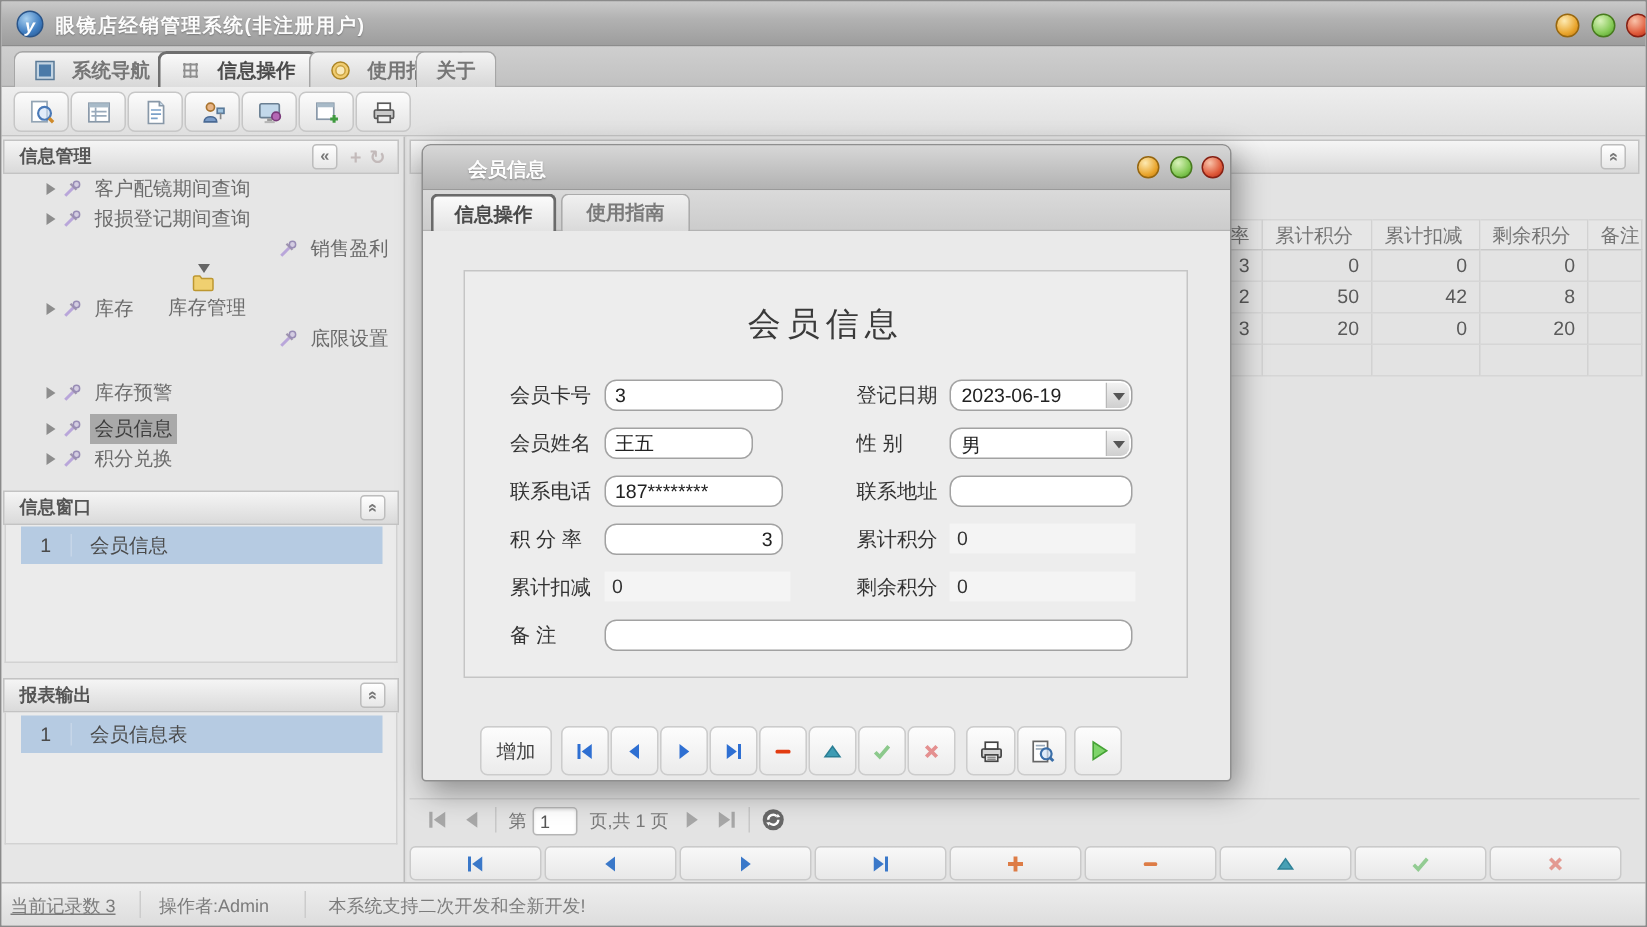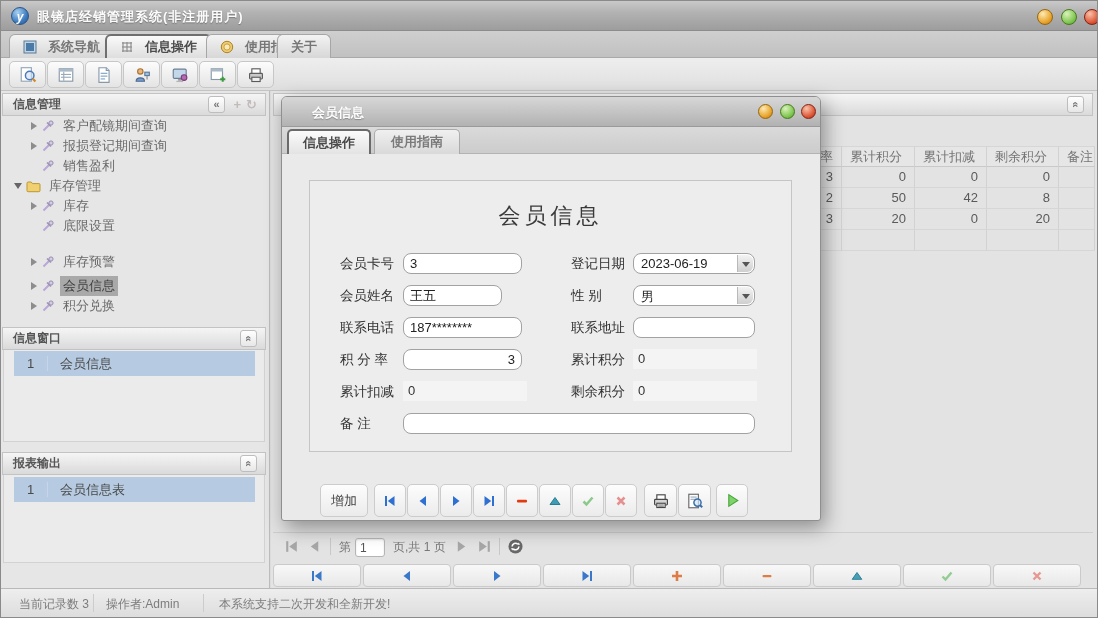--- a/index.html
+++ b/index.html
@@ -47,21 +47,21 @@
   .hd-glyph { position:absolute; top:2px; font-size:13px; font-weight:bold; color:#c3baba; line-height:17px; }
 
   .titem { position:absolute; left:3px; width:258px; height:20px; display:flex; align-items:center;
     font-size:13px; color:#6b6b6b; }
   .titem .lbl { padding:1px 3px; }
   .titem.sel .lbl { background:#a9a9a9; color:#3e3e3e; }
   .tri { width:0; height:0; margin-right:4px; flex:none; }
   .tri.r { border-top:4px solid transparent; border-bottom:4px solid transparent; border-left:6px solid #8d8d8d; }
   .tri.d { border-left:4px solid transparent; border-right:4px solid transparent; border-top:6px solid #666; }
   .ticon { margin-right:5px; flex:none; display:flex; }
-  .ind0 { padding-left:10px; } .ind1 { padding-left:27px; } .ind1n { padding-left:37px; }
+  .ind0 { padding-left:10px;flex-direction:column; } .ind1 { padding-left:27px; } .ind1n { padding-left:37px;justify-content:flex-end; }
 
   .panel-body { position:absolute; left:2px; right:4px; background:#ebebeb; border:1px solid #d2d2d2; border-top:none; }
   .brow { position:absolute; left:10px; width:241px; height:25px; background:#b6cbe2; display:flex;
     align-items:center; font-size:13px; color:#4a4a4a; }
   .brow .idx { width:34px; text-align:center; flex:none; border-right:1px solid #c6d6e8; }
   .brow .rlbl { padding-left:12px; }
 
   
   .content { position:absolute; left:270px; top:90px; right:0; bottom:29px; background:#e3e3e3; }
   .c-hd { position:absolute; left:2px; right:4px; top:2px; height:23px;
@@ -471,21 +471,21 @@
         </svg>
       </div>
     <div class="bnav" style="left:722px;">
       <svg width="16" height="16" viewBox="0 0 16 16">
           <path d="M4.5 4.5 L11.5 11.5 M11.5 4.5 L4.5 11.5" stroke="#e39a92" stroke-width="2.4"></path>
         </svg>
       </div>
   </div>
 
   <div class="statusbar">
-    <span class="stxt" style="left:18px;">当前记录数 3</span>
+    <span class="stxt" style="left:6px;text-decoration:underline;">当前记录数 3</span>
     <span class="ssep" style="left:92px;"></span>
     <span class="stxt" style="left:105px;">操作者:Admin</span>
     <span class="ssep" style="left:202px;"></span>
     <span class="stxt" style="left:218px;">本系统支持二次开发和全新开发!</span>
   </div>
 
   <div class="dialog">
     <div class="dlg-hd">
       <span class="dlg-title">会员信息</span>
       <span class="dlg-btn" style="left:476px; background:radial-gradient(circle at 35% 28%, #fdeab2, #e9a52d 62%, #bd7610); border:1px solid #96660f;"></span>

